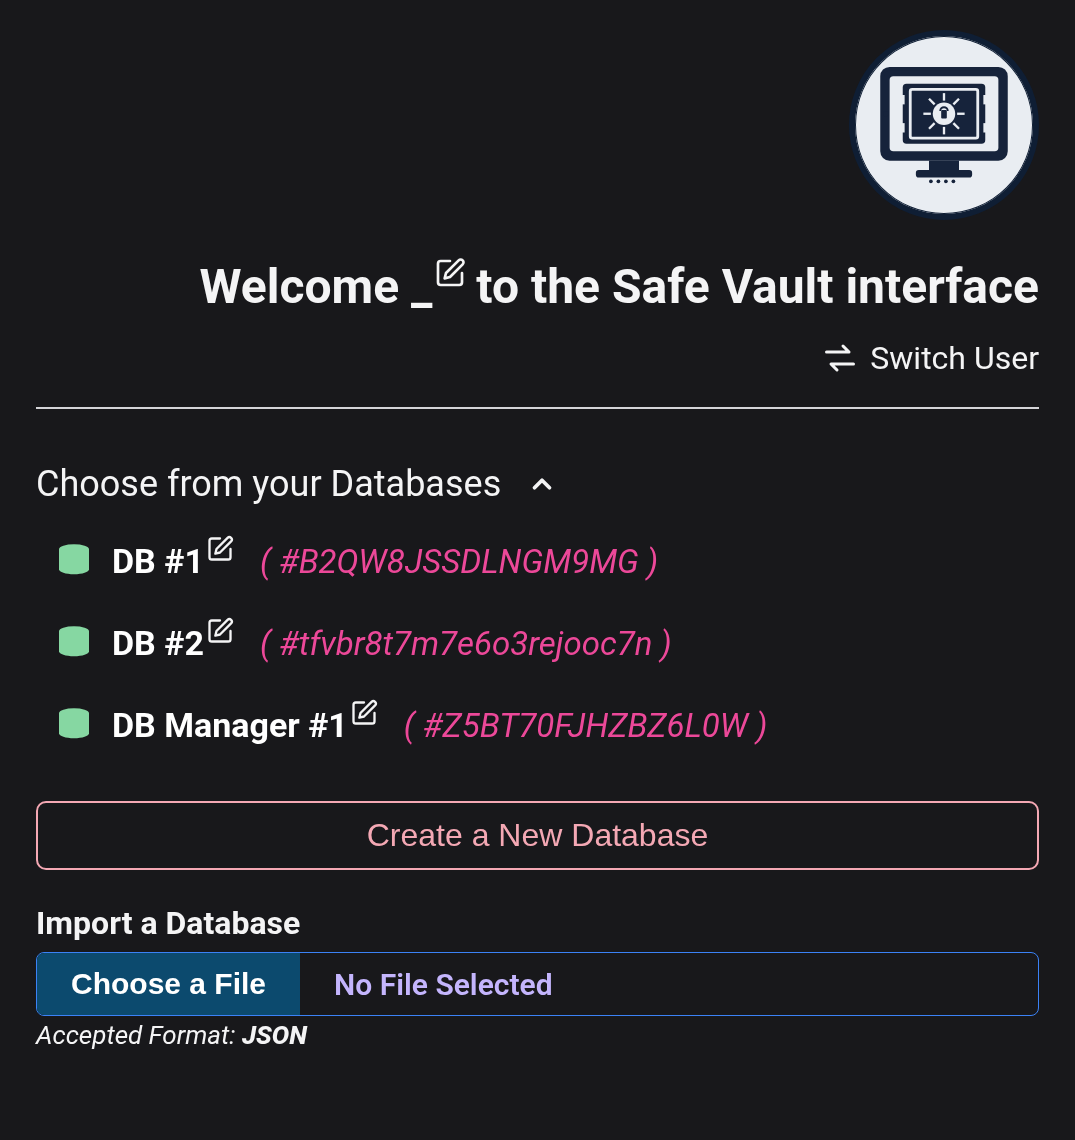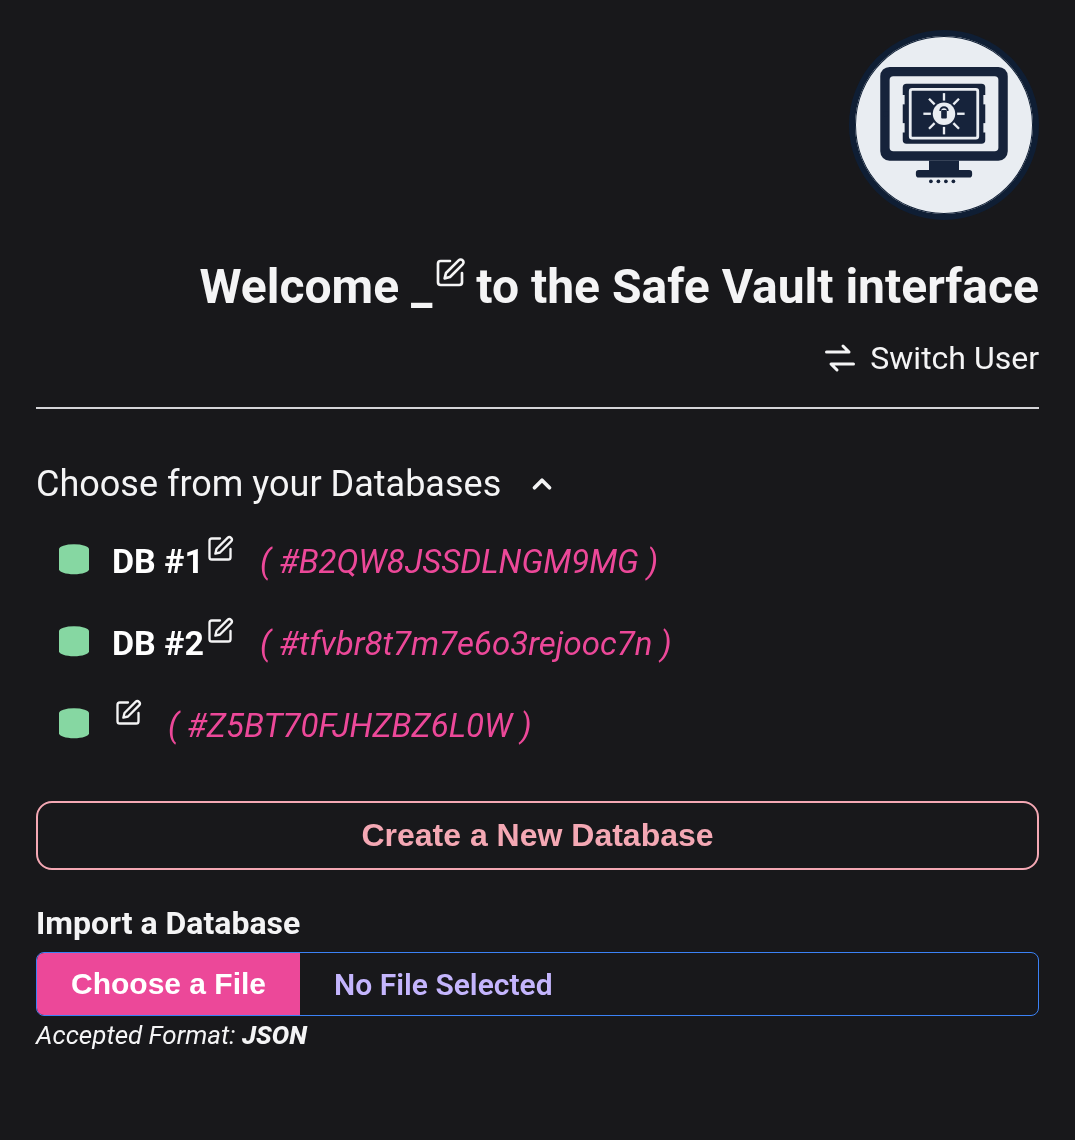--- a/index.html
+++ b/index.html
@@ -105,43 +105,43 @@
   }
   .db-id {
     font-size: 33px;
     font-style: italic;
     color: #ec4899;
     margin-left: 8px;
   }
   .create-btn {
     width: 100%;
     font-size: 32px;
-    font-weight: 700;
+    font-weight: 400;
     color: #f4a8b4;
     background: transparent;
     border: 2px solid #f4a8b4;
-    border-radius: 16px;
+    border-radius: 10px;
     padding: 14px 0;
     cursor: pointer;
   }
   .import-label {
     font-size: 32px;
     font-weight: 700;
     margin-top: 34px;
     margin-bottom: 10px;
   }
   .file-row {
     display: flex;
     align-items: stretch;
     border: 1px solid #3b82f6;
     border-radius: 8px;
     overflow: hidden;
   }
   .choose-file {
-    background: #ec4899;
+    background: #0c4a6e;
     color: #fff;
     font-size: 30px;
     font-weight: 600;
     padding: 14px 34px;
     border: none;
     cursor: pointer;
   }
   .file-status {
     flex: 1;
     display: flex;
@@ -284,20 +284,21 @@
     </div>
     <div class="db-row">
       <span>
         <svg width="40" height="40" viewBox="0 0 24 24" fill="#86d7a2">
           <ellipse cx="12" cy="5" rx="9" ry="3"></ellipse>
           <path d="M3 5v6c0 1.66 4 3 9 3s9-1.34 9-3V5"></path>
           <path d="M3 11v6c0 1.66 4 3 9 3s9-1.34 9-3v-6"></path>
         </svg>
       </span>
       <span class="db-name">
+        <span>DB Manager #1</span>
         <span class="edit-sup">
           <svg width="28" height="28" viewBox="0 0 24 24" fill="none" stroke="#f4f4f5" stroke-width="2" stroke-linecap="round" stroke-linejoin="round">
             <path d="M12 3H5a2 2 0 0 0-2 2v14a2 2 0 0 0 2 2h14a2 2 0 0 0 2-2v-7"></path>
             <path d="M18.5 2.5a2.121 2.121 0 0 1 3 3L12 15l-4 1 1-4 9.5-9.5z"></path>
           </svg>
         </span>
       </span>
       <span class="db-id">( #Z5BT70FJHZBZ6L0W )</span>
     </div>
   </div>

